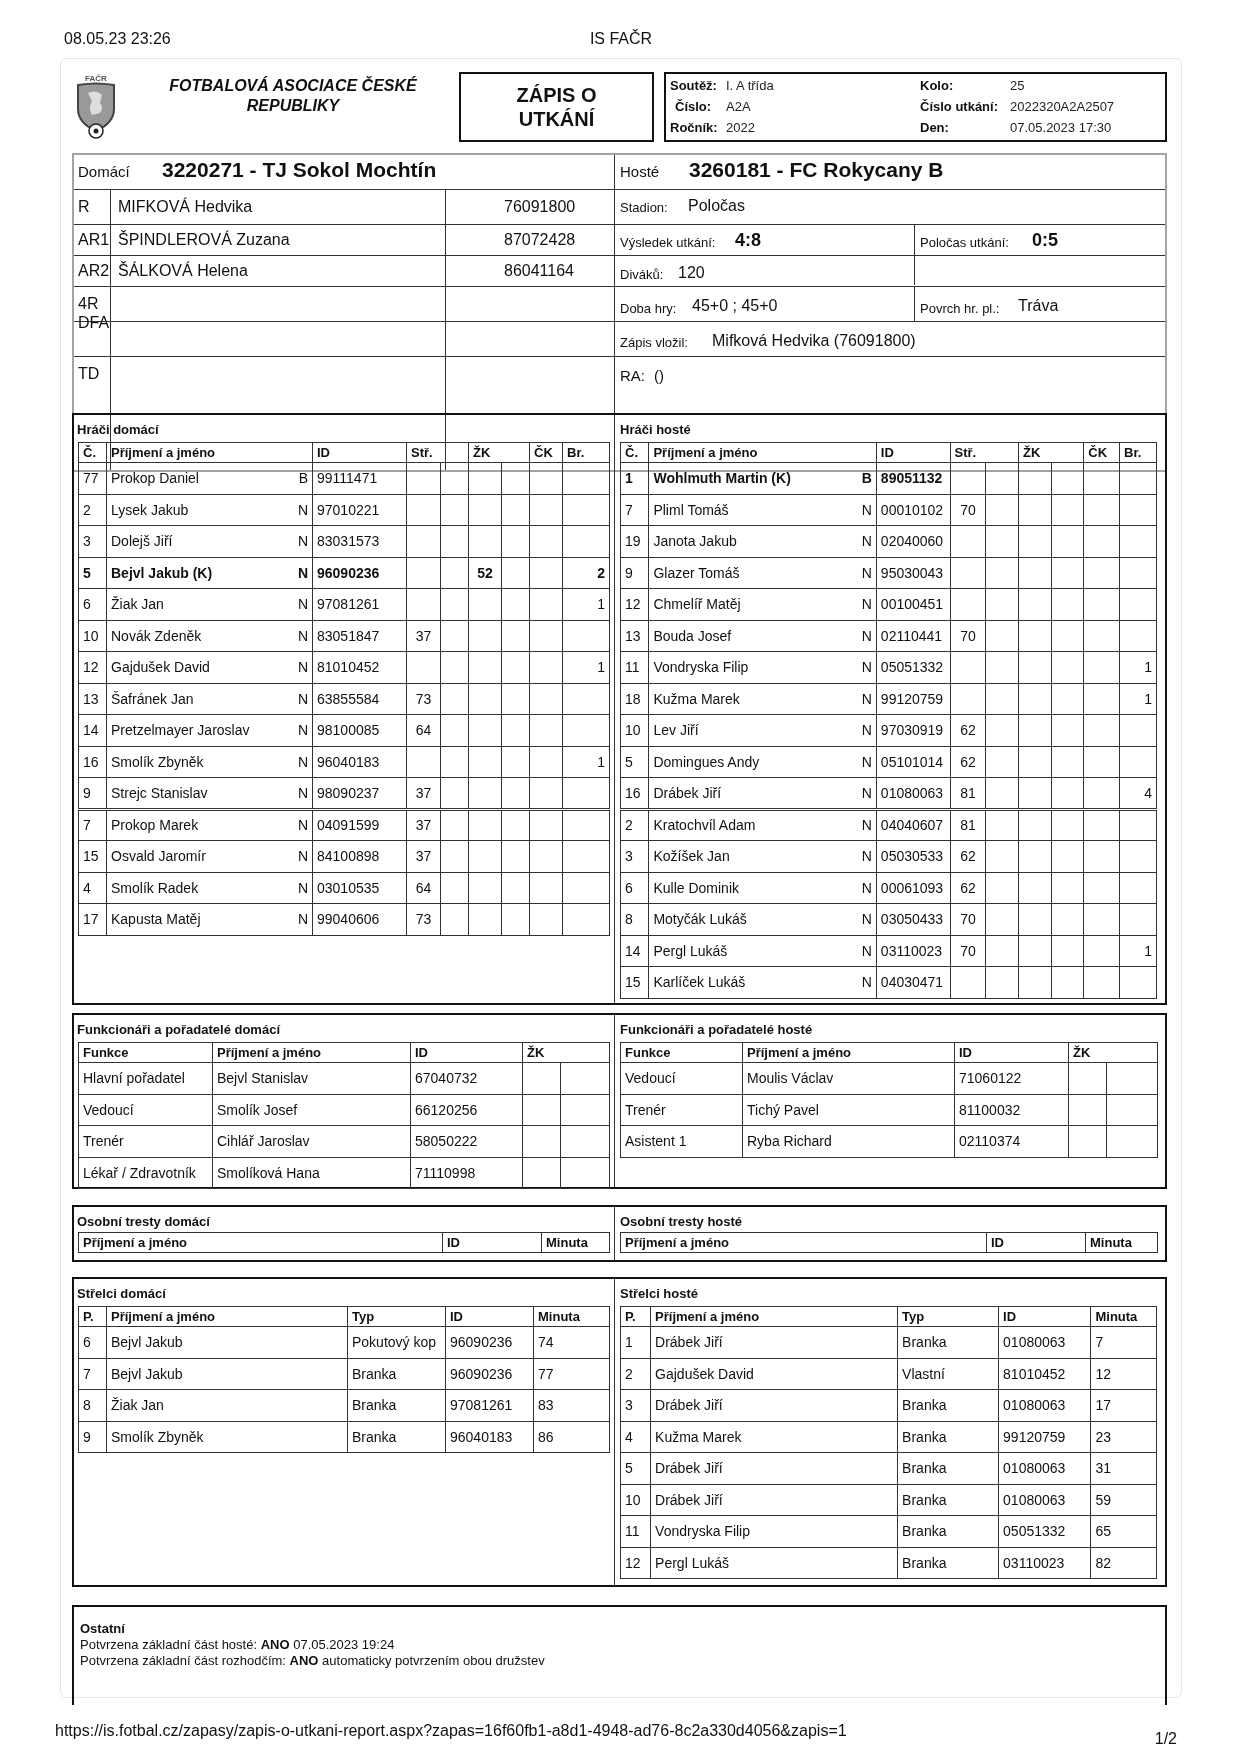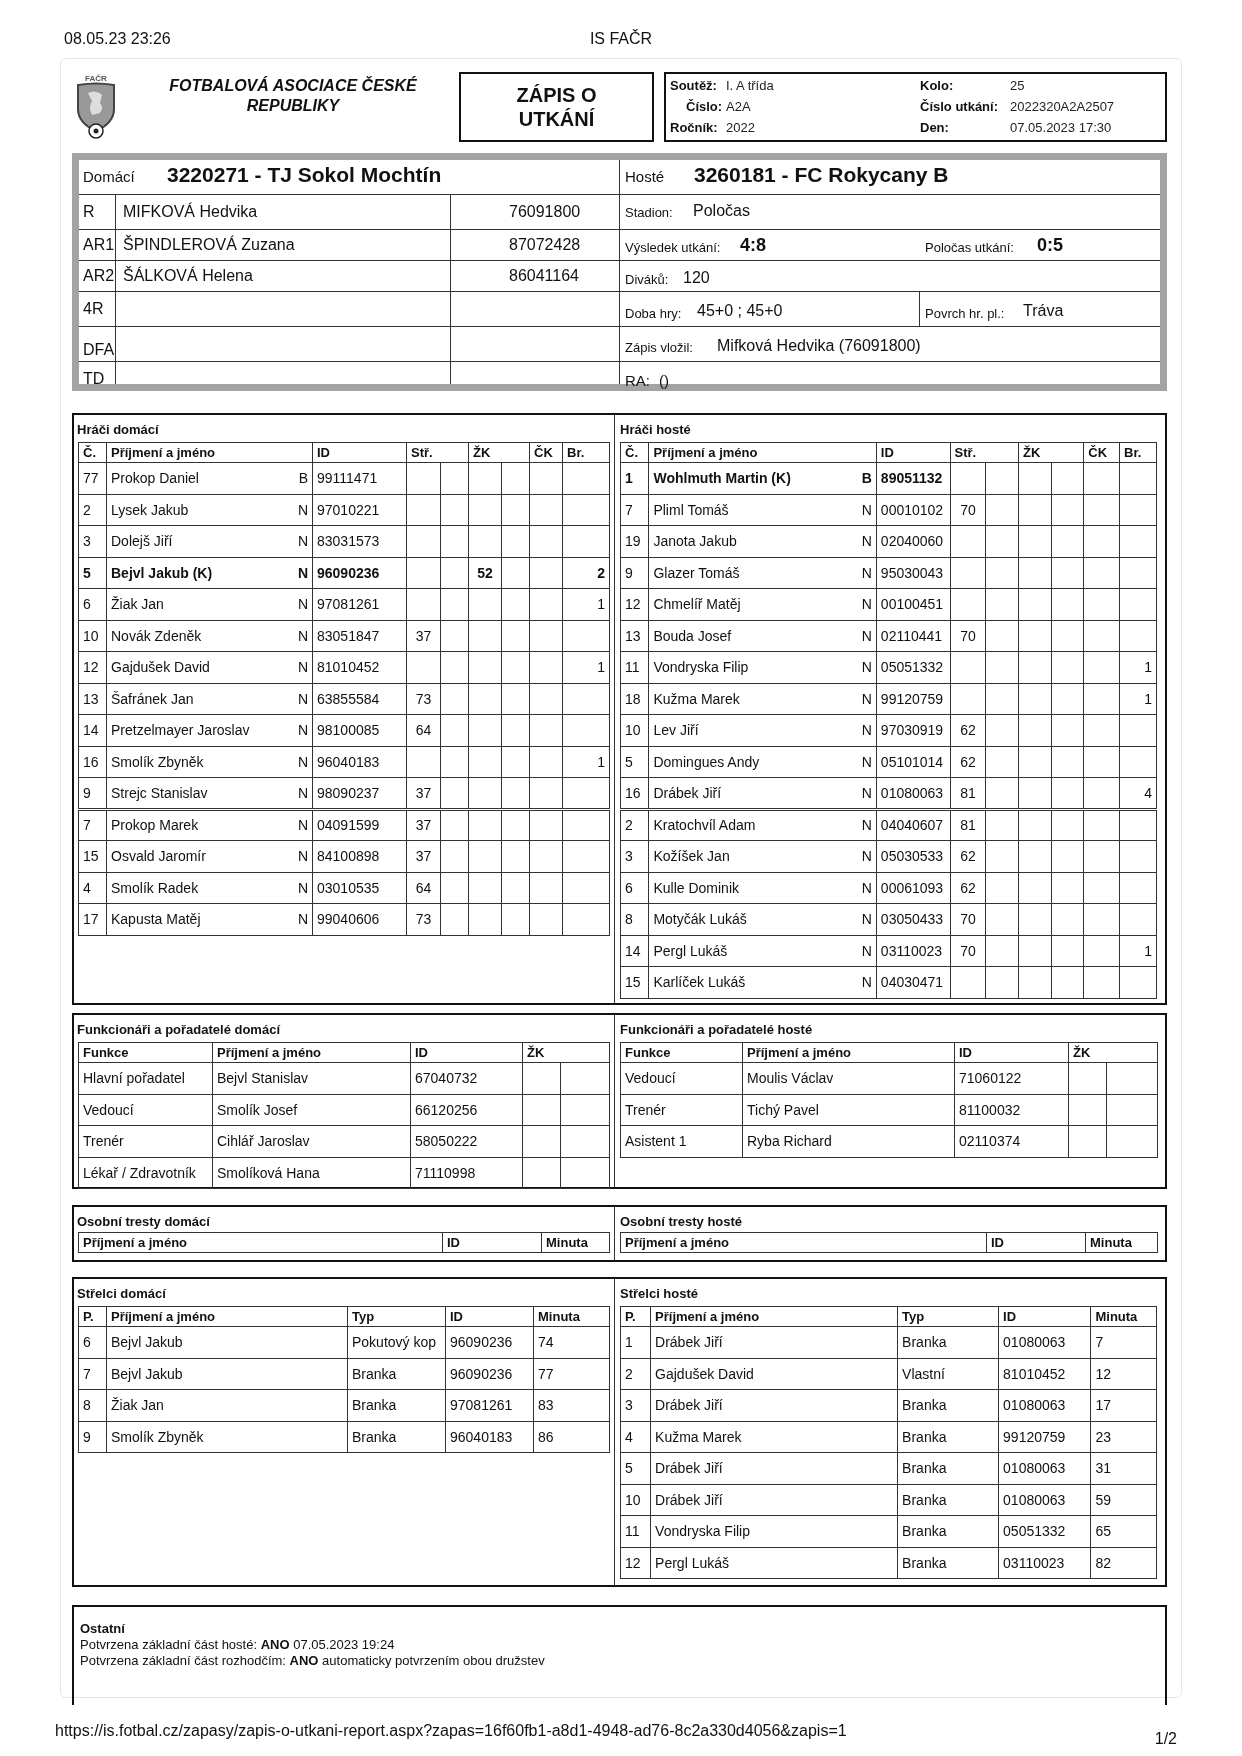--- a/index.html
+++ b/index.html
@@ -15,21 +15,21 @@
   
   .logo { position: absolute; left: 72px; top: 73px; width: 48px; height: 66px; }
   .org { position: absolute; left: 148px; top: 76px; width: 290px; text-align: center; font-style: italic; font-weight: bold; font-size: 16px; line-height: 20px; }
   .title-box { position: absolute; left: 459px; top: 72px; width: 195px; height: 70px; border: 2px solid #111; text-align: center; font-weight: bold; font-size: 20px; line-height: 24px; padding-top: 9px; }
   .meta-box { position: absolute; left: 664px; top: 72px; width: 503px; height: 70px; border: 2px solid #111; font-size: 13px; }
   .meta-box .mrow { position: absolute; left: 4px; right: 4px; height: 21px; line-height: 21px; }
   .meta-box .lab { position: absolute; font-weight: bold; }
   .meta-box .val { position: absolute; color: #222; }
 
   
-  .info-box { position: absolute; left: 72px; top: 153px; width: 1095px; height: 238px; border: 7px solid #a3a3a3; }
+  .info-box { position: absolute; left: 72px; top: 153px; width: 1095px; height: 319px; border: 2px solid #a3a3a3; }
   .info-box .vline { position: absolute; top: 0; bottom: 0; width: 1px; background: #333; }
   .info-box .hline { position: absolute; height: 1px; background: #333; }
   .info-box .txt { position: absolute; font-size: 16px; white-space: nowrap; }
   .info-box .small { font-size: 13px; }
   .info-box .big { font-size: 21px; font-weight: bold; }
   .info-box .score { font-size: 18px; font-weight: bold; }
 
   
   .section { position: absolute; border: 2px solid #111; }
   .section .divider { position: absolute; top: 0; bottom: 0; width: 1px; background: #333; }
@@ -79,21 +79,21 @@
 </div>
 
 <div class="meta-box">
   <div class="mrow" style="top:1px">
     <span class="lab" style="left:0">Soutěž:</span>
     <span class="val" style="left:56px">I. A třída</span>
     <span class="lab" style="left:250px">Kolo:</span>
     <span class="val" style="left:340px">25</span>
   </div>
   <div class="mrow" style="top:22px">
-    <span class="lab" style="left:16px">Číslo:</span>
+    <span class="lab" style="left:5px">Číslo:</span>
     <span class="val" style="left:56px">A2A</span>
     <span class="lab" style="left:250px">Číslo utkání:</span>
     <span class="val" style="left:340px">2022320A2A2507</span>
   </div>
   <div class="mrow" style="top:43px">
     <span class="lab" style="left:0">Ročník:</span>
     <span class="val" style="left:56px">2022</span>
     <span class="lab" style="left:250px">Den:</span>
     <span class="val" style="left:340px">07.05.2023 17:30</span>
   </div>
@@ -120,21 +120,21 @@
   <span class="txt" style="left:4px; top:43px">R</span>
   <span class="txt" style="left:44px; top:43px">MIFKOVÁ Hedvika</span>
   <span class="txt" style="left:430px; top:43px">76091800</span>
   <span class="txt" style="left:4px; top:76px">AR1</span>
   <span class="txt" style="left:44px; top:76px">ŠPINDLEROVÁ Zuzana</span>
   <span class="txt" style="left:430px; top:76px">87072428</span>
   <span class="txt" style="left:4px; top:107px">AR2</span>
   <span class="txt" style="left:44px; top:107px">ŠÁLKOVÁ Helena</span>
   <span class="txt" style="left:430px; top:107px">86041164</span>
   <span class="txt" style="left:4px; top:140px">4R</span>
-  <span class="txt" style="left:4px; top:181px">DFA</span>
+  <span class="txt" style="left:4px; top:159px">DFA</span>
   <span class="txt" style="left:4px; top:210px">TD</span>
 
   <span class="txt small" style="left:546px; top:45px">Stadion:</span>
   <span class="txt" style="left:614px; top:42px">Poločas</span>
   <span class="txt small" style="left:546px; top:80px">Výsledek utkání:</span>
   <span class="txt score" style="left:661px; top:75px">4:8</span>
   <span class="txt small" style="left:846px; top:80px">Poločas utkání:</span>
   <span class="txt score" style="left:958px; top:75px">0:5</span>
   <span class="txt small" style="left:546px; top:112px">Diváků:</span>
   <span class="txt" style="left:604px; top:109px">120</span>

